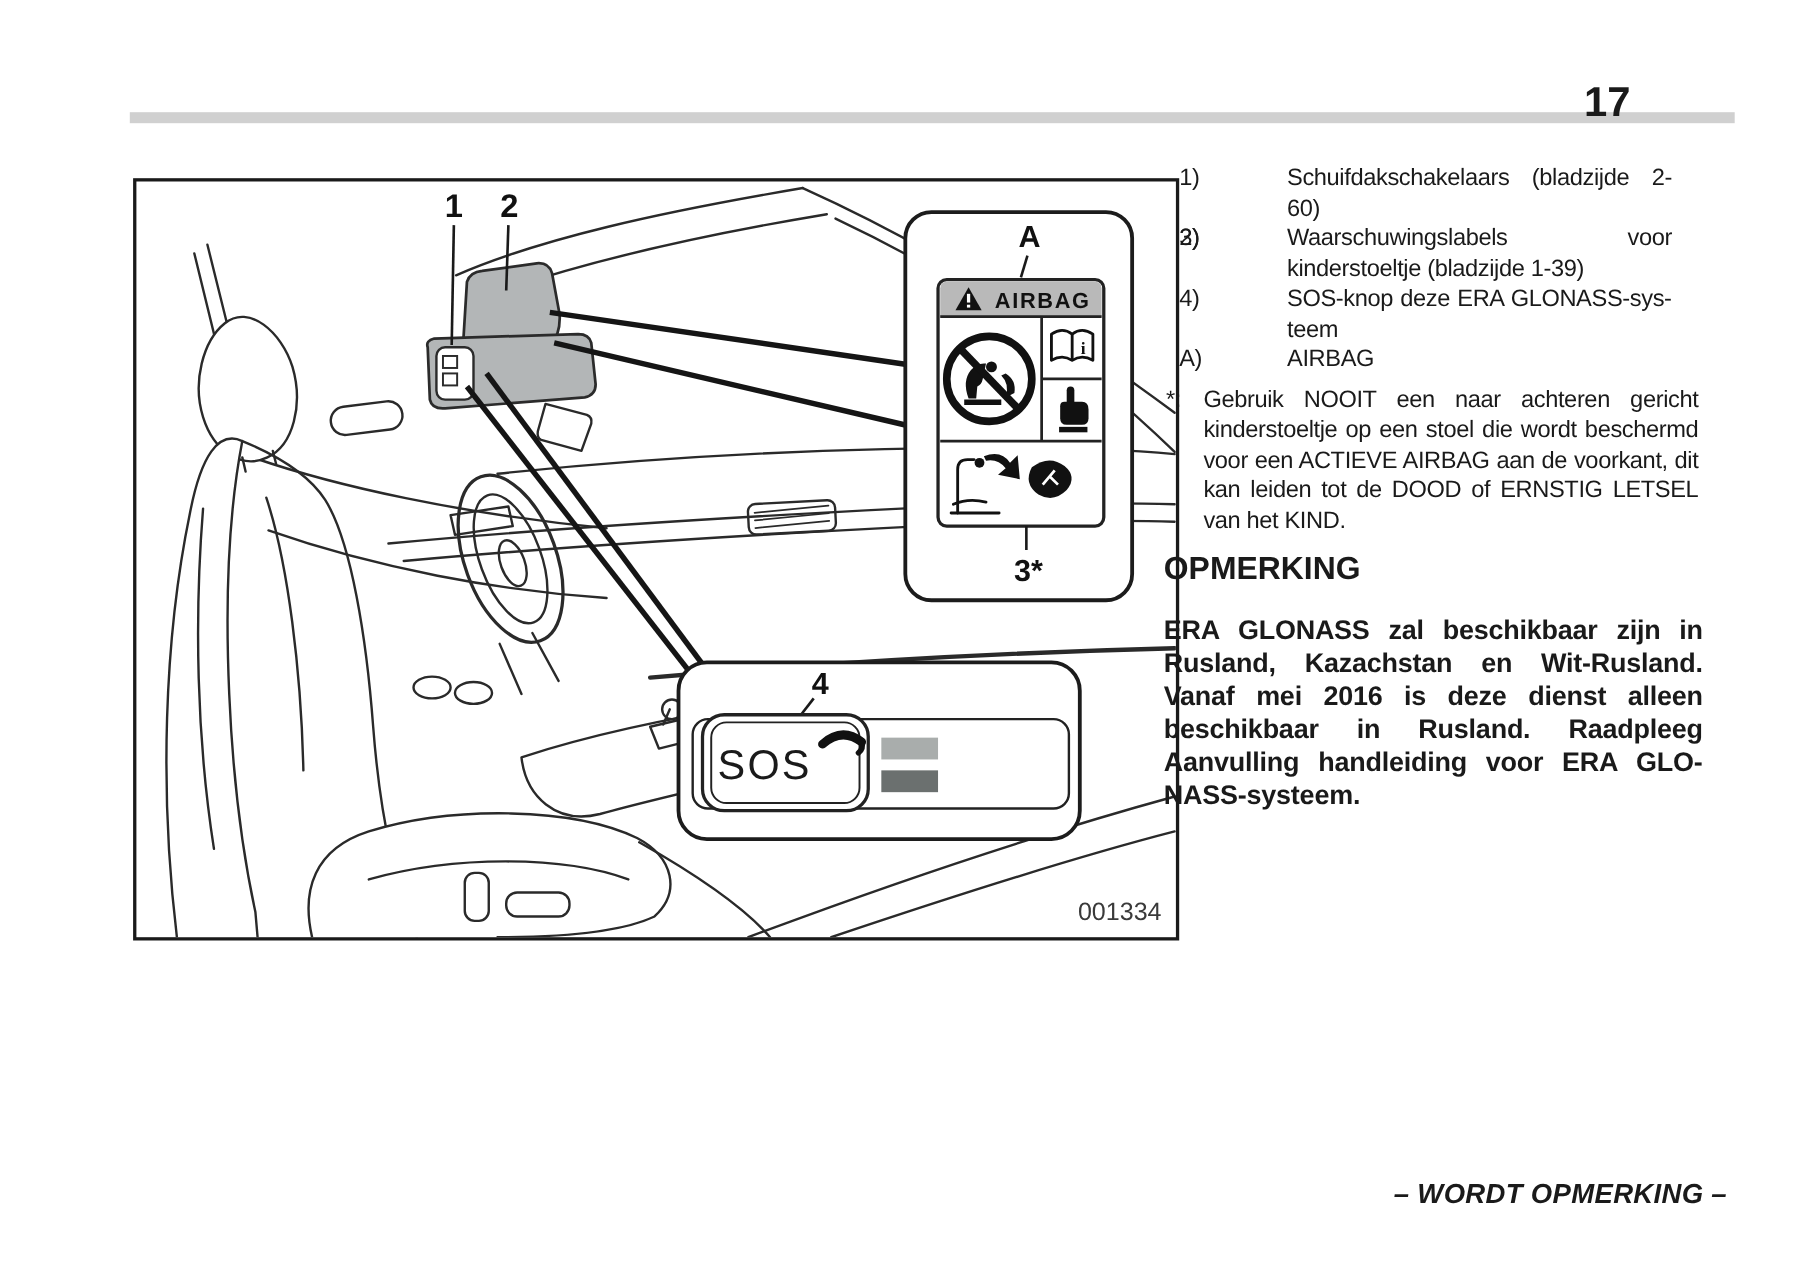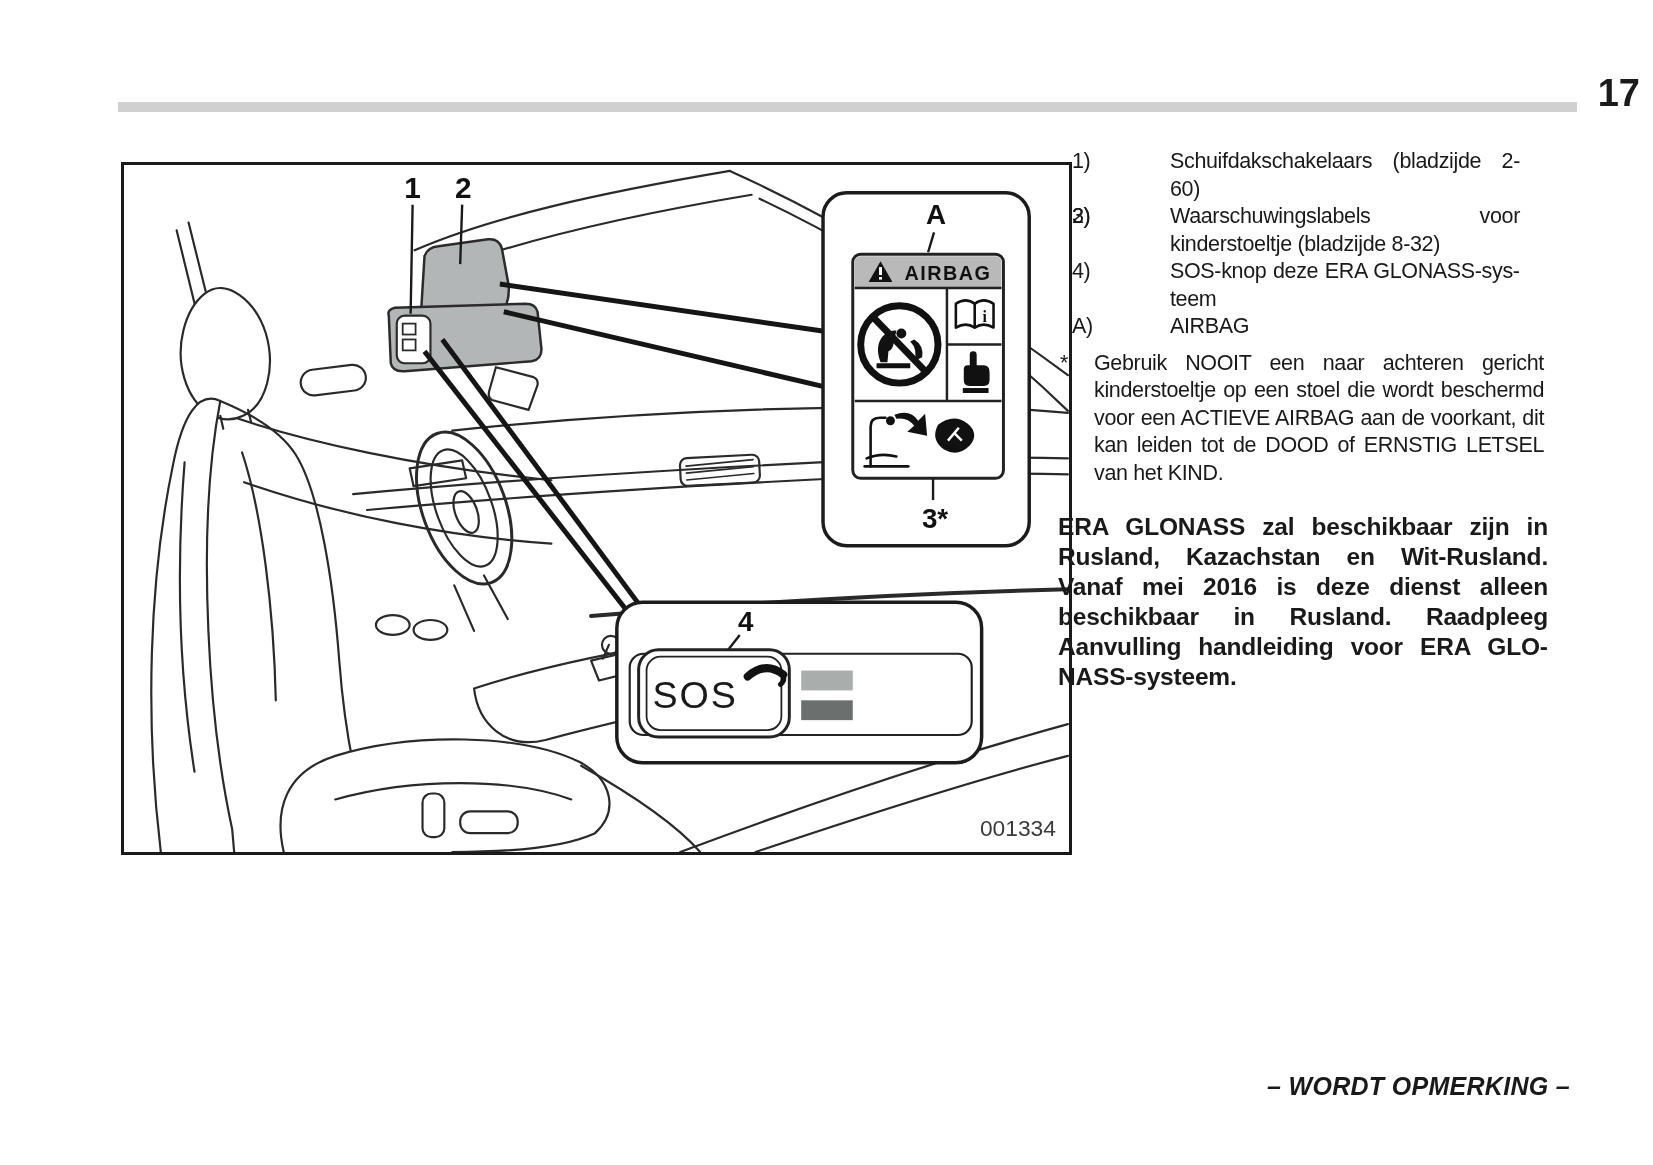--- a/index.html
+++ b/index.html
@@ -4,21 +4,21 @@
 <style>
   html,body{margin:0;padding:0;}
   body{
     width:1653px;height:1165px;position:relative;overflow:hidden;
     background:#ffffff;color:#1a1a1a;
     font-family:"Liberation Sans", sans-serif;
     -webkit-font-smoothing:antialiased;
   }
   
   .header-band{position:absolute;left:118px;top:102px;width:1459px;height:10px;background:#d0d0d0;}
-  .page-number{position:absolute;left:1500px;top:72px;width:140px;text-align:right;
+  .page-number{position:absolute;left:1440px;top:72px;width:140px;text-align:left;
     font-size:38px;font-weight:bold;letter-spacing:0;}
   
   .figure-frame{position:absolute;left:121px;top:162px;width:951px;height:693px;
     border:3px solid #1a1a1a;box-sizing:border-box;background:#fff;}
   .figure-frame svg{position:absolute;left:0;top:0;width:100%;height:100%;}
   
   .right-col{position:absolute;left:1058px;top:148px;width:490px;}
   .legend{width:462px;}
   .legend-row{position:relative;padding-left:112px;font-size:21.5px;line-height:27.5px;letter-spacing:-0.35px;}
   .legend-row .marker{position:absolute;left:14px;top:0;}
@@ -224,33 +224,34 @@
   <div class="legend">
     <div class="legend-row">
       <span class="marker">1)</span>
       <span class="ltext">Schuifdakschakelaars (bladzijde 2-60)</span>
     </div>
     <div class="legend-row">
       <span class="marker">2)</span>
     </div>
     <div class="legend-row">
       <span class="marker">3)</span>
-      <span class="ltext">Waarschuwingslabels voor kinderstoeltje (bladzijde 8-32)</span>
+      <span class="ltext">Waarschuwingslabels voor kinderstoeltje (bladzijde 1-39)</span>
     </div>
     <div class="legend-row">
       <span class="marker">4)</span>
       <span class="ltext">SOS-knop deze ERA GLONASS-sys­teem</span>
     </div>
     <div class="legend-row">
       <span class="marker">A)</span>
       <span class="ltext">AIRBAG</span>
     </div>
   </div>
 
   <div class="footnote">
     <span class="marker">*:</span>
     <span class="ftext">Gebruik NOOIT een naar achteren gericht kinderstoeltje op een stoel die wordt beschermd voor een ACTIEVE AIRBAG aan de voorkant, dit kan leiden tot de DOOD of ERNSTIG LETSEL van het KIND.</span>
   </div>
 
+  <div class="note-heading">OPMERKING</div>
   <div class="note-body">ERA GLONASS zal beschikbaar zijn in Rusland, Kazachstan en Wit-Rusland. Vanaf mei 2016 is deze dienst alleen beschikbaar in Rusland. Raadpleeg Aanvulling handleiding voor ERA GLO­NASS-systeem.</div>
 </div>
 
 <div class="footer-continued">– WORDT OPMERKING –</div>
 
 </body></html>

